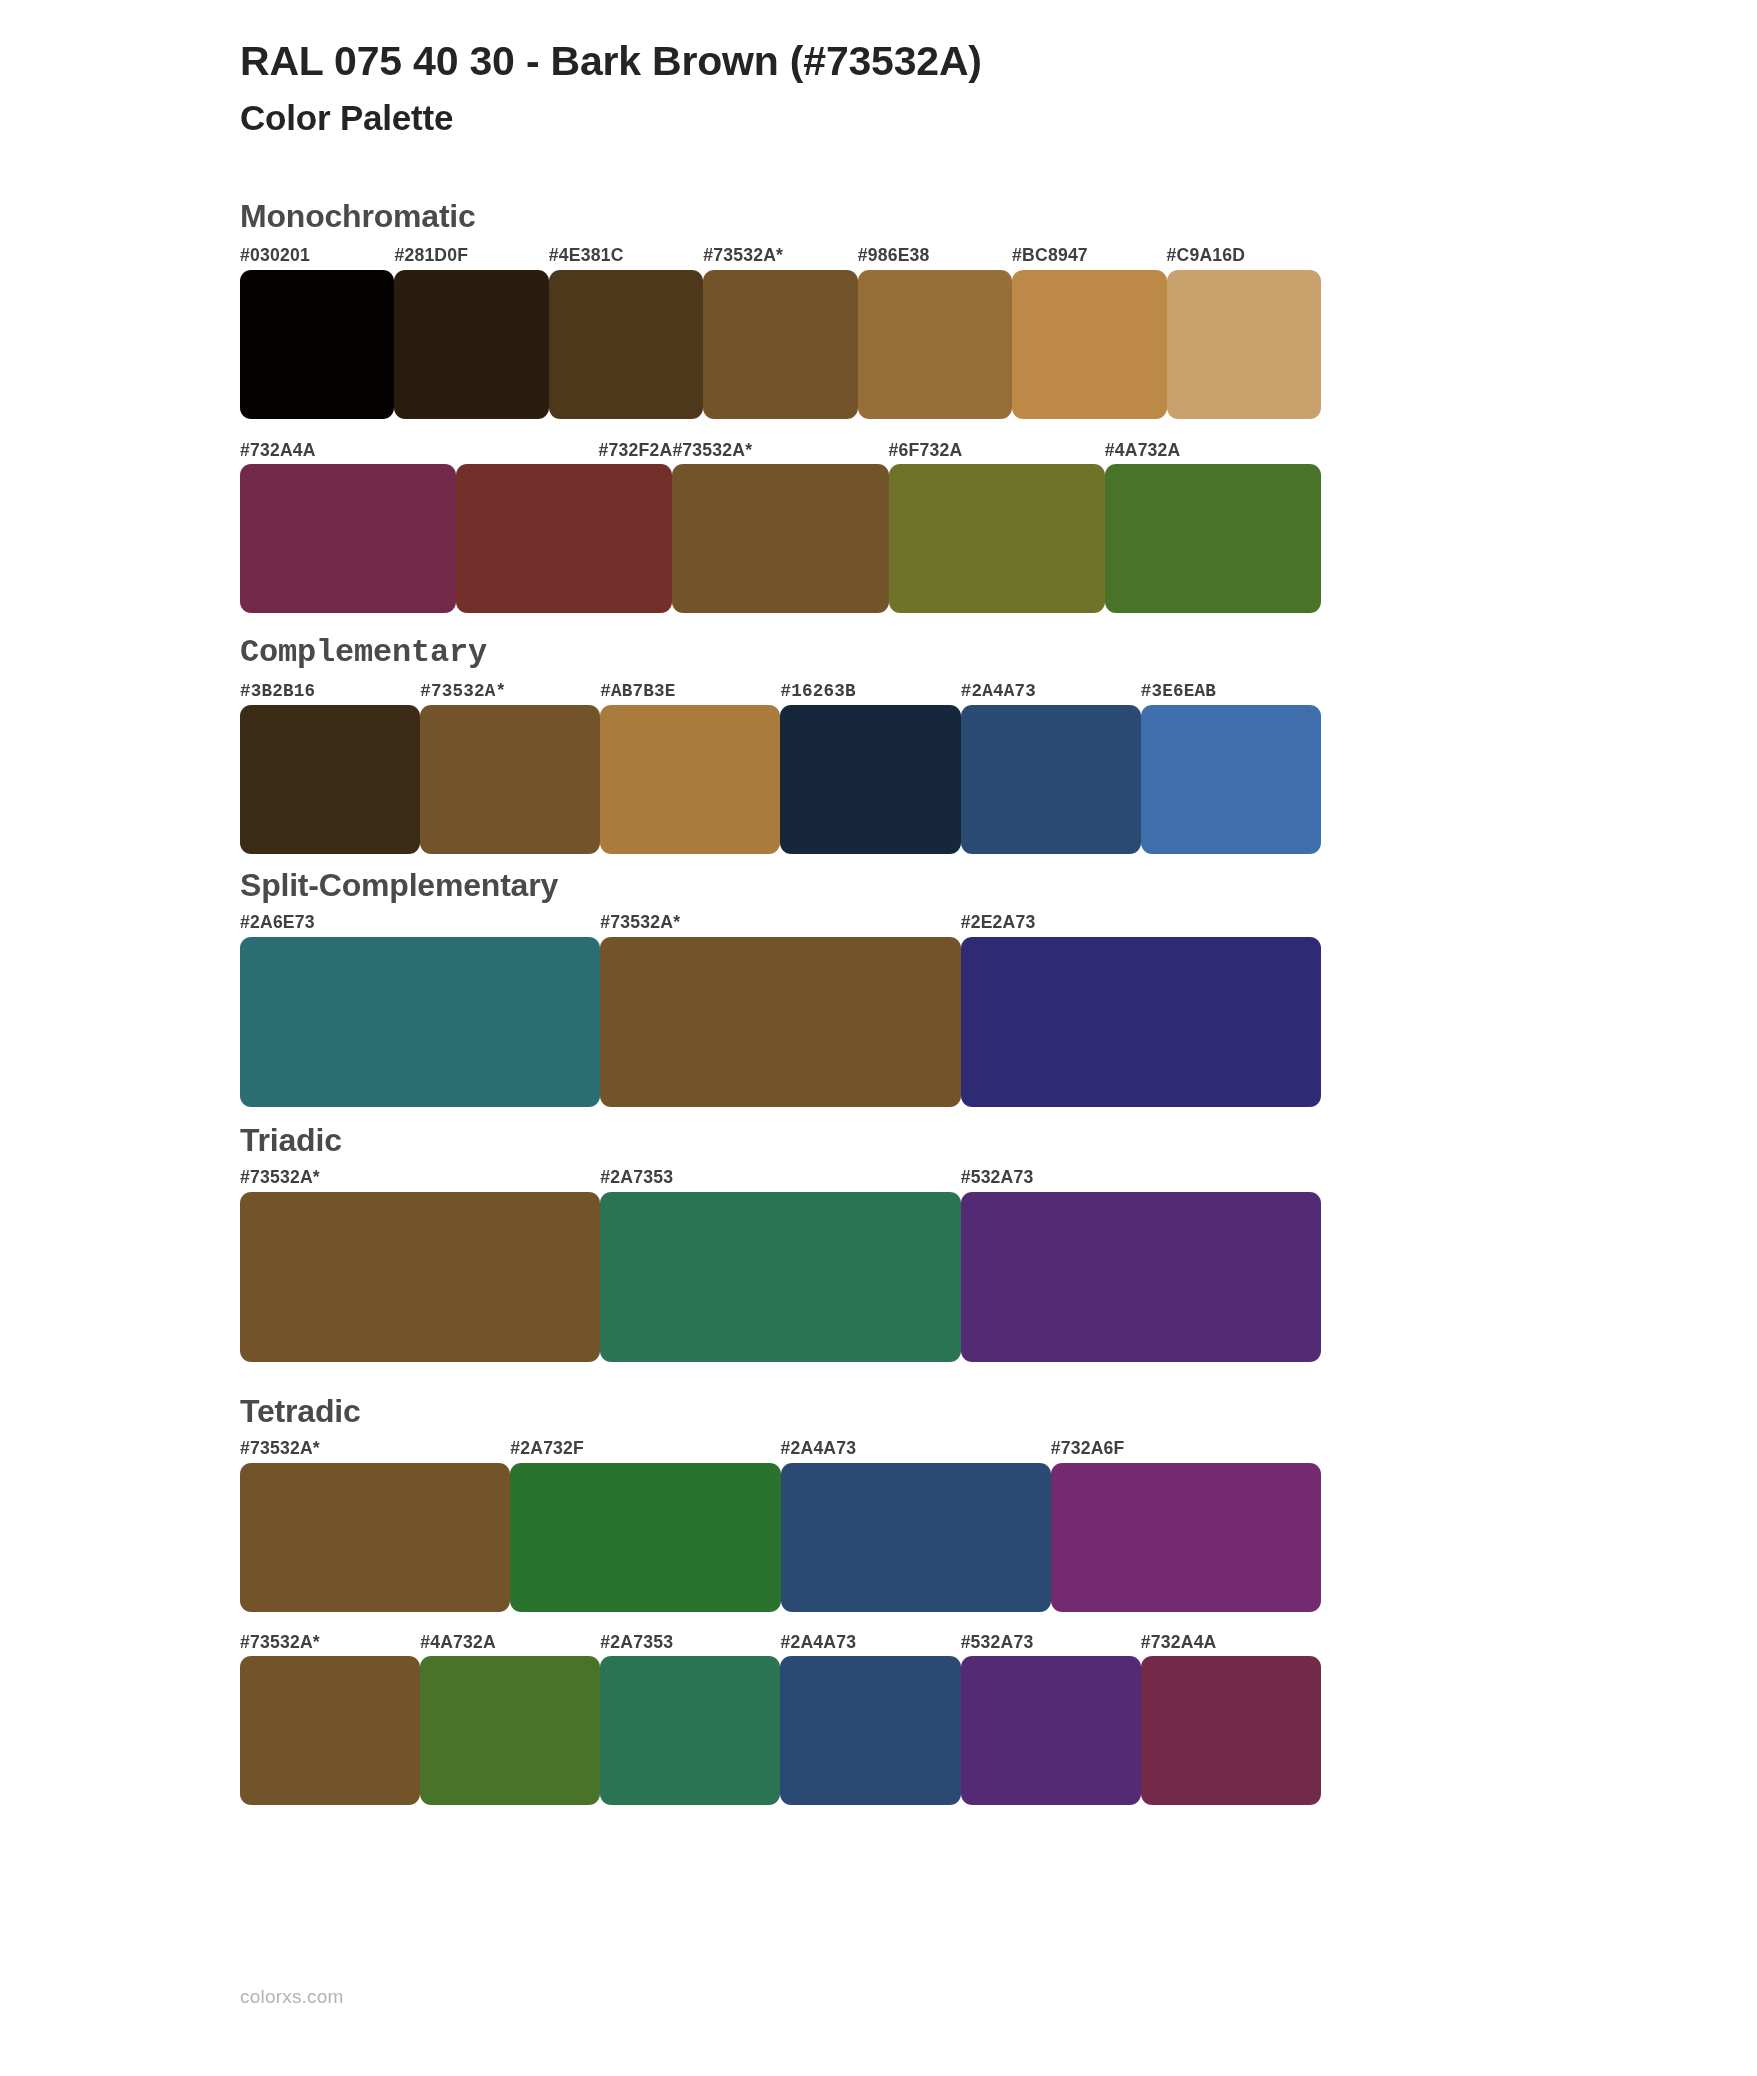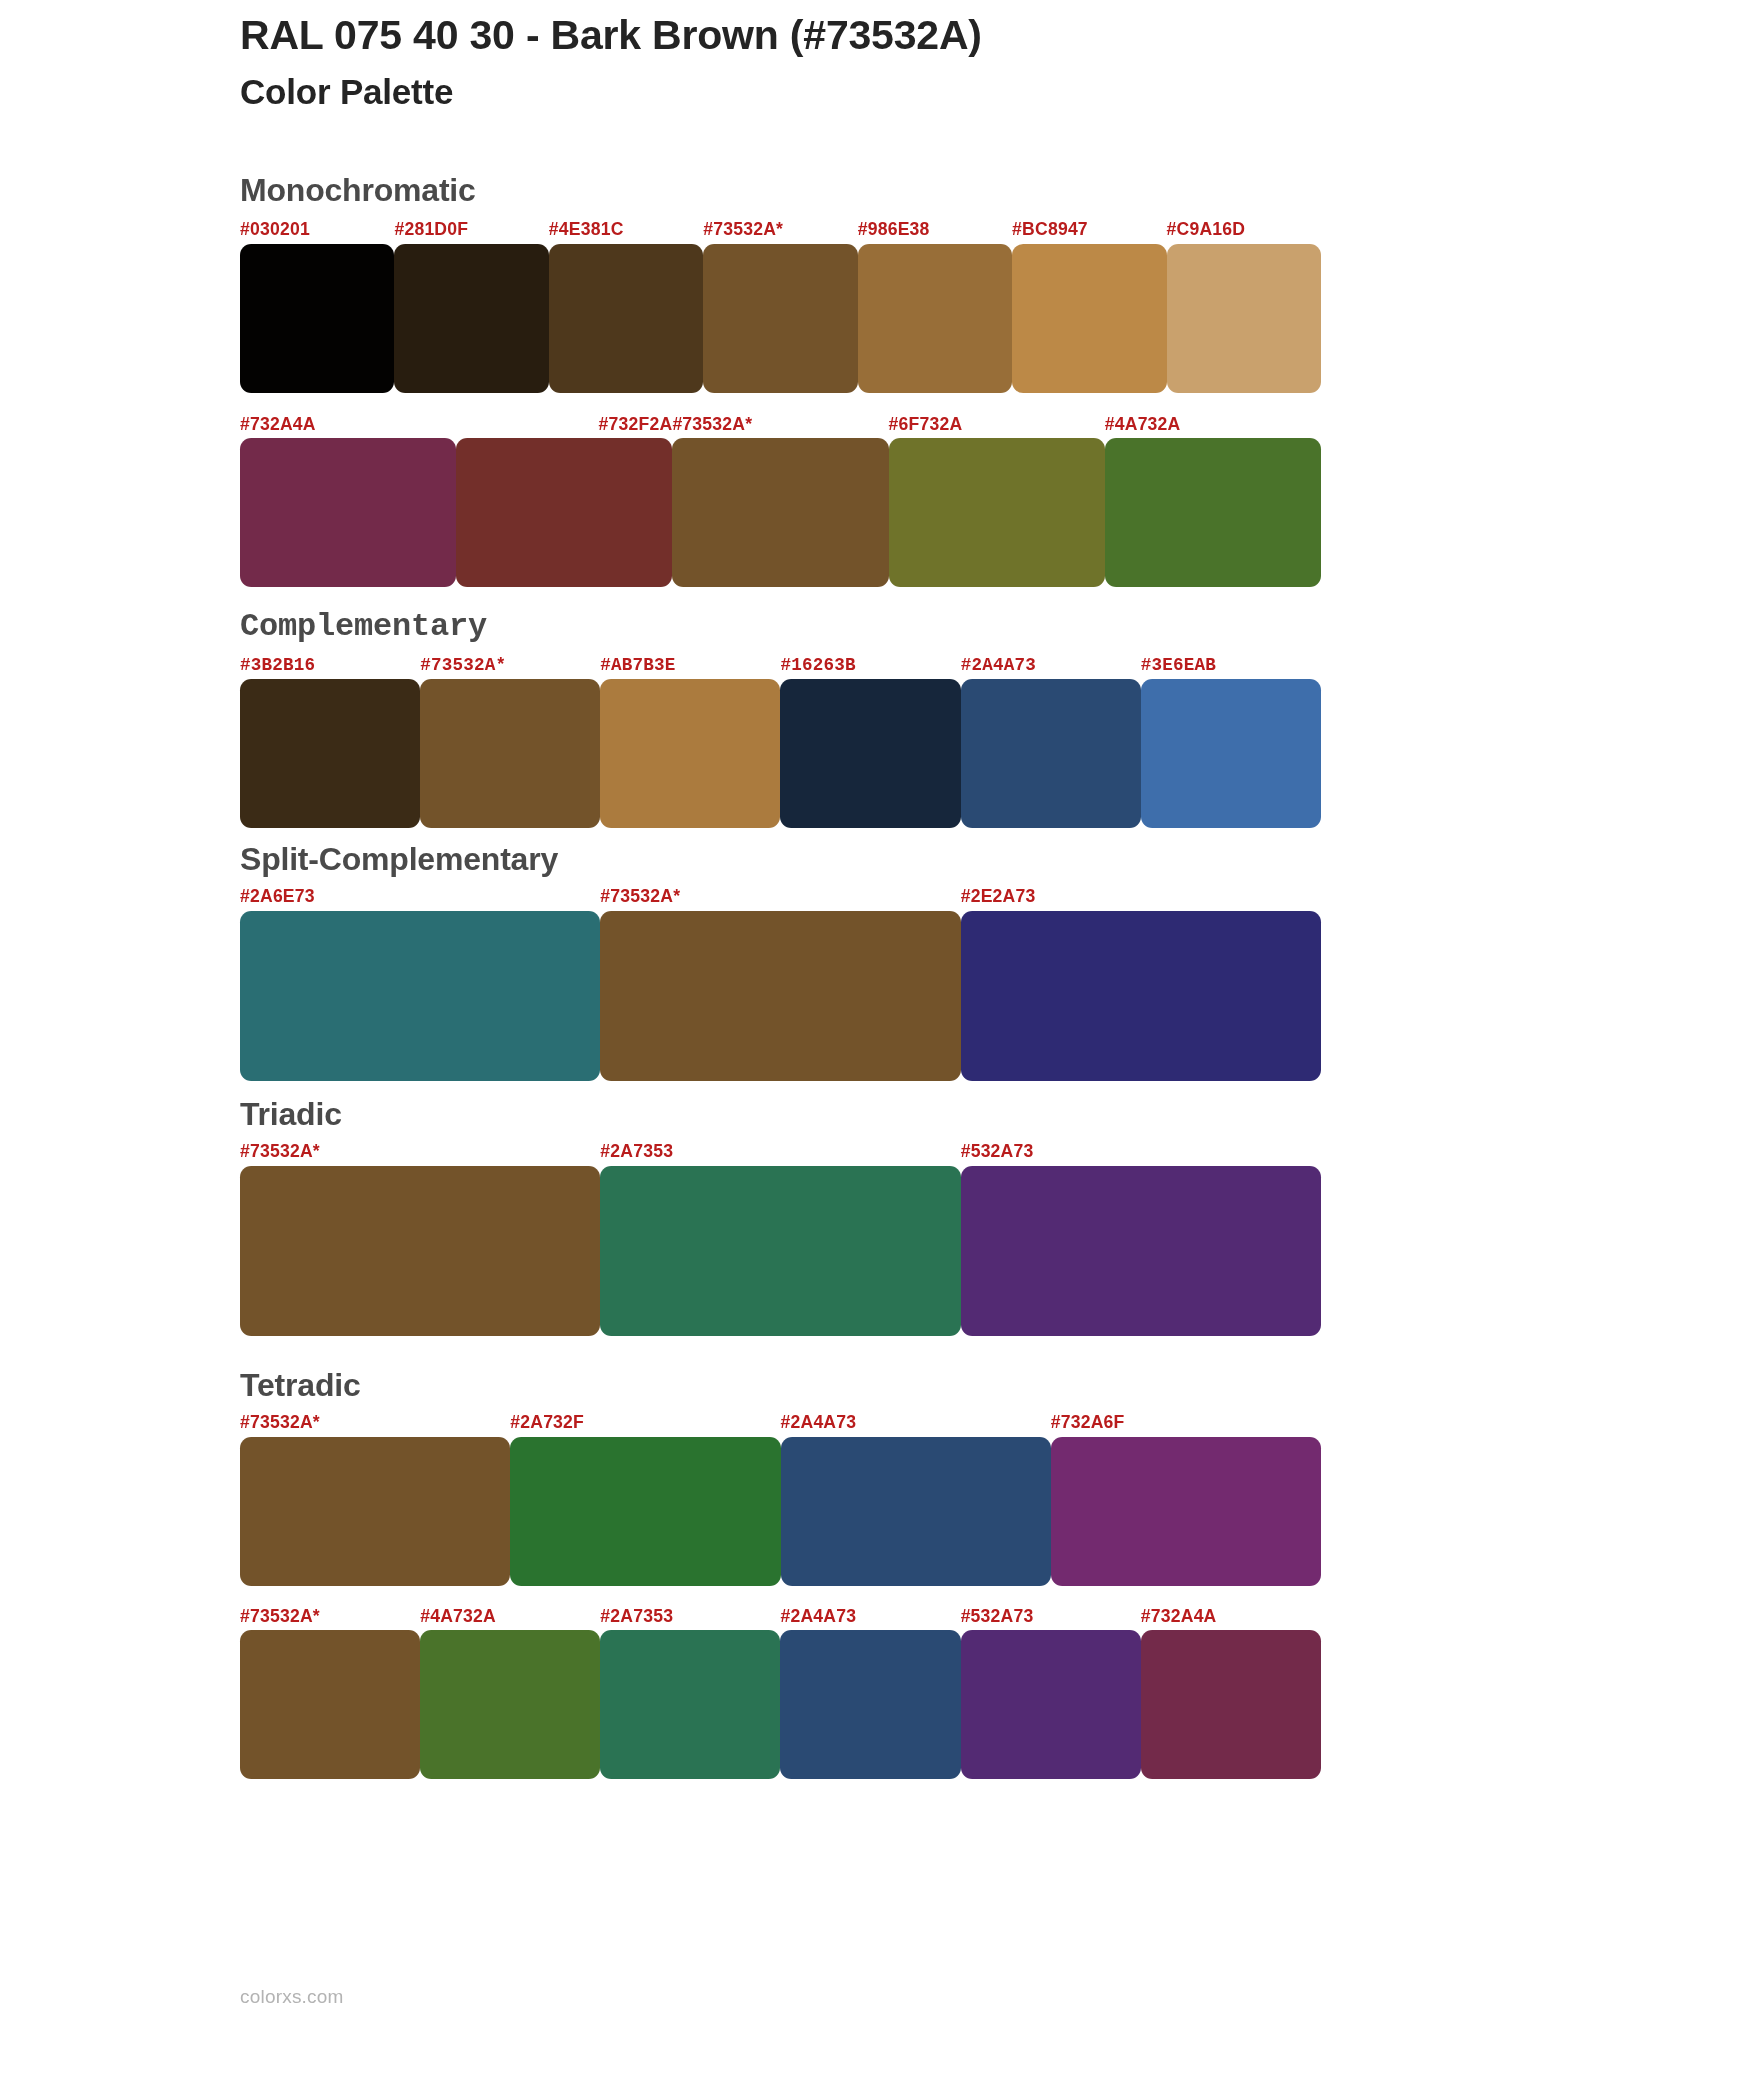--- a/index.html
+++ b/index.html
@@ -15,21 +15,21 @@
     -webkit-font-smoothing: antialiased;
     overflow: hidden;
   }
   .page {
     position: relative;
     width: 1757px;
     height: 2077px;
     background: #ffffff;
   }
   .inner {
-    padding: 13px 0 0 240px;
+    padding: 39px 0 0 240px;
   }
   
   .page-title {
     font-size: 41px;
     font-weight: bold;
     color: #242424;
     letter-spacing: -0.2px;
     line-height: 1.12;
     margin: 0;
     padding: 0;
@@ -59,21 +59,21 @@
     margin: 0 0 11.2px 0;
   }
   .labels-row {
     display: flex;
     width: 1081px;
     margin-bottom: 3.2px;
   }
   .swatch-label {
     font-size: 17.6px;
     font-weight: 600;
-    color: #b91c1c;
+    color: #404040;
     letter-spacing: 0.2px;
     white-space: nowrap;
     overflow: visible;
   }
   .swatches-row {
     display: flex;
     width: 1081px;
   }
   .swatch {
     height: 149px;

